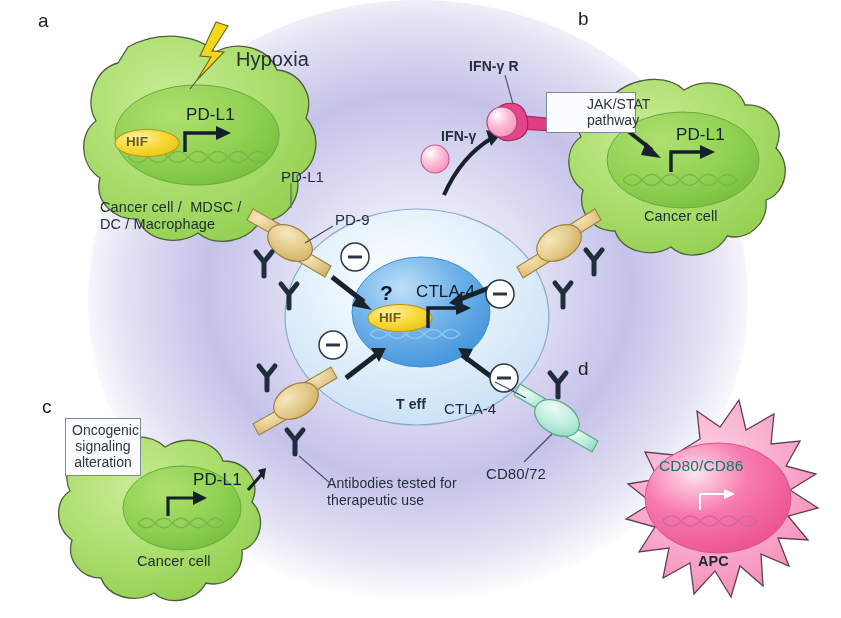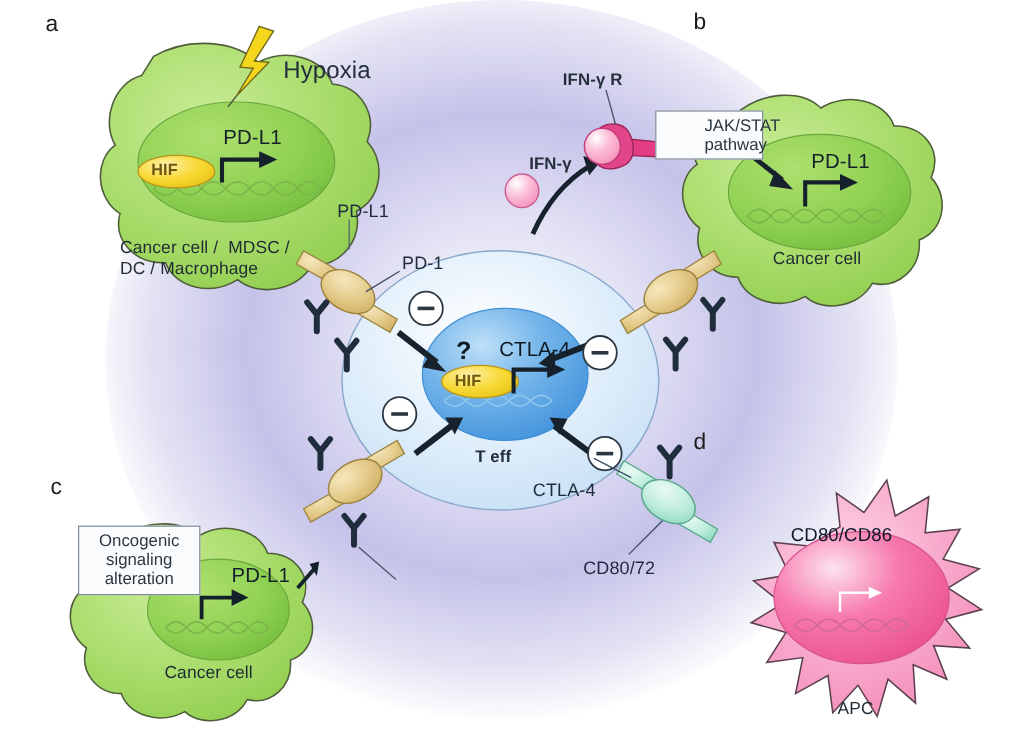--- a/index.html
+++ b/index.html
@@ -287,33 +287,35 @@
   <div class="lbl cellname" style="left:100px;top:199px;">Cancer cell /  MDSC /
 DC / Macrophage</div>
 
   <div class="lbl bold" style="left:412px;top:128px;font-size:14px;margin-left:29px;">IFN-γ</div>
   <div class="lbl bold" style="left:469px;top:58px;font-size:14px;">IFN-γ R</div>
   <div class="boxtxt" style="left:546px;top:92px;width:90px;padding-left:40px;">JAK/STAT
 pathway</div>
   <div class="lbl gene" style="left:676px;top:125px;">PD-L1</div>
   <div class="lbl cellname" style="left:644px;top:208px;">Cancer cell</div>
 
-  <div class="boxtxt" style="left:65px;top:438px;width:102px;">Oncogenic
+  <div class="boxtxt" style="left:65px;top:418px;width:76px;">Oncogenic
 signaling
 alteration</div>
   <div class="lbl gene" style="left:193px;top:470px;">PD-L1</div>
   <div class="lbl cellname" style="left:137px;top:553px;">Cancer cell</div>
 
-  <div class="lbl" style="left:659px;top:438px;font-size:15.5px;color:#0f172a;">CD80/CD86</div>
-  <div class="lbl cellname" style="left:698px;top:583px;">APC</div>
+  <div class="lbl" style="left:659px;top:457px;font-size:15.5px;color:#0f766e;">CD80/CD86</div>
+  <div class="lbl cellname" style="left:698px;top:553px;font-weight:bold;">APC</div>
 
   <div class="lbl" style="left:380px;top:281px;font-size:21px;font-weight:bold;color:#0e1a24;">?</div>
   <div class="lbl bold" style="left:379px;top:310px;font-size:13.5px;color:#6d5a10;">HIF</div>
   <div class="lbl gene" style="left:416px;top:282px;color:#0e1a24;">CTLA-4</div>
-  <div class="lbl bold" style="left:396px;top:372px;font-size:14px;">T eff</div>
+  <div class="lbl bold" style="left:396px;top:396px;font-size:14px;">T eff</div>
 
   <div class="lbl recept" style="left:281px;top:168px;">PD-L1</div>
-  <div class="lbl recept" style="left:335px;top:211px;">PD-1</div>
+  <div class="lbl recept" style="left:335px;top:211px;">PD-9</div>
   <div class="lbl recept" style="left:444px;top:400px;">CTLA-4</div>
   <div class="lbl recept" style="left:486px;top:465px;">CD80/72</div>
 
+  <div class="lbl" style="left:327px;top:475px;font-size:14px;">Antibodies tested for
+therapeutic use</div>
 
 </div>
 
 </body></html>

